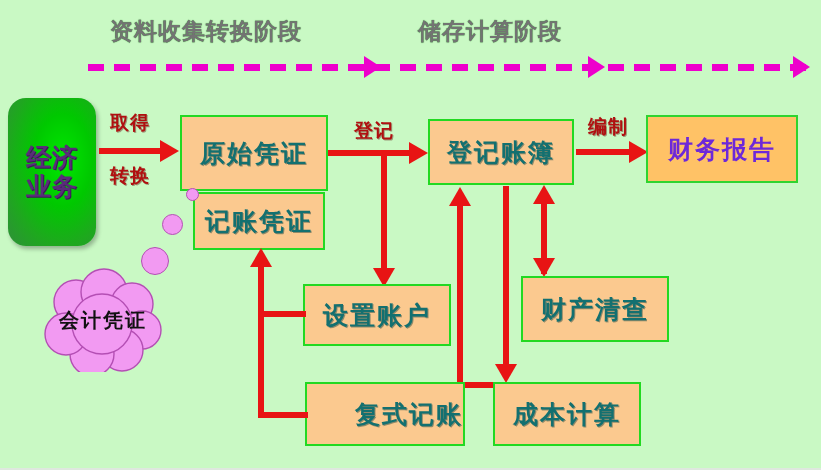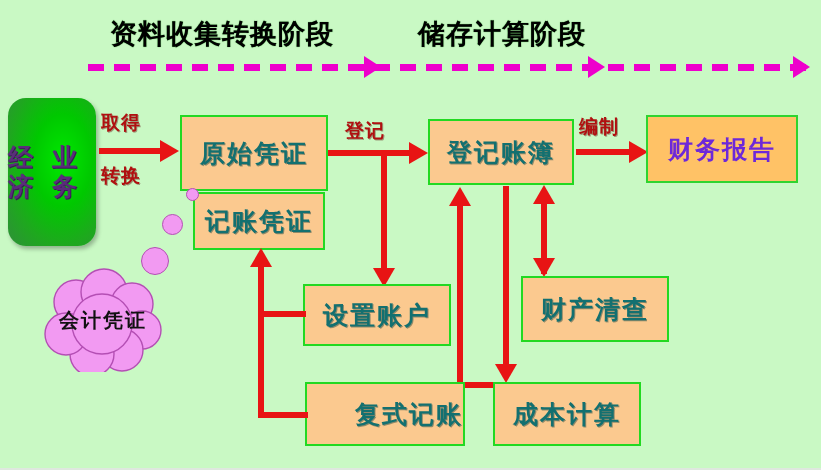--- a/index.html
+++ b/index.html
@@ -14,23 +14,23 @@
     background: #c9f9c4;
     overflow: hidden;
     font-family: "DejaVu Sans", "Liberation Sans", sans-serif;
     border-bottom: 2px solid #dfe8df;
     box-sizing: border-box;
   }
 
   
   .phase-label {
     position: absolute;
-    color: #000000;
-    font-weight: bold;
-    font-size: 27px;
+    color: #737373;
+    font-weight: bold;
+    font-size: 23px;
     letter-spacing: 1px;
     white-space: nowrap;
     text-shadow: 0 0 1px #1d7a1d;
     text-align: center;
   }
 
   
   .timeline {
     position: absolute;
     left: 88px;
@@ -52,21 +52,21 @@
   }
 
   
   .start-block {
     position: absolute;
     left: 8px; top: 98px;
     width: 88px; height: 148px;
     border-radius: 18px;
     background: radial-gradient(ellipse at 62% 42%, #00e800 0%, #00c800 38%, #1ea81e 70%, #2f8f3a 100%);
     display: flex;
-    flex-direction: row;
+    flex-direction: column;
     align-items: center;
     justify-content: center;
     box-shadow: 2px 3px 4px rgba(0,0,0,0.28);
   }
   .start-block span {
     color: #5a2d7a;
     font-weight: bold;
     font-size: 25px;
     line-height: 1.18;
     text-shadow: 1px 1px 0 #3a1b55;
@@ -124,20 +124,21 @@
 
   
   .edge-label {
     position: absolute;
     color: #b01010;
     font-weight: bold;
     font-size: 19px;
     white-space: nowrap;
     letter-spacing: 1px;
     text-shadow: 1px 1px 0 rgba(90,10,10,0.4);
+    margin-left: 9px;
   }
 
   
   .cloud-wrap {
     position: absolute;
     left: 42px; top: 268px;
     width: 122px; height: 104px;
   }
   .cloud-wrap svg { display: block; }
   .cloud-text {

